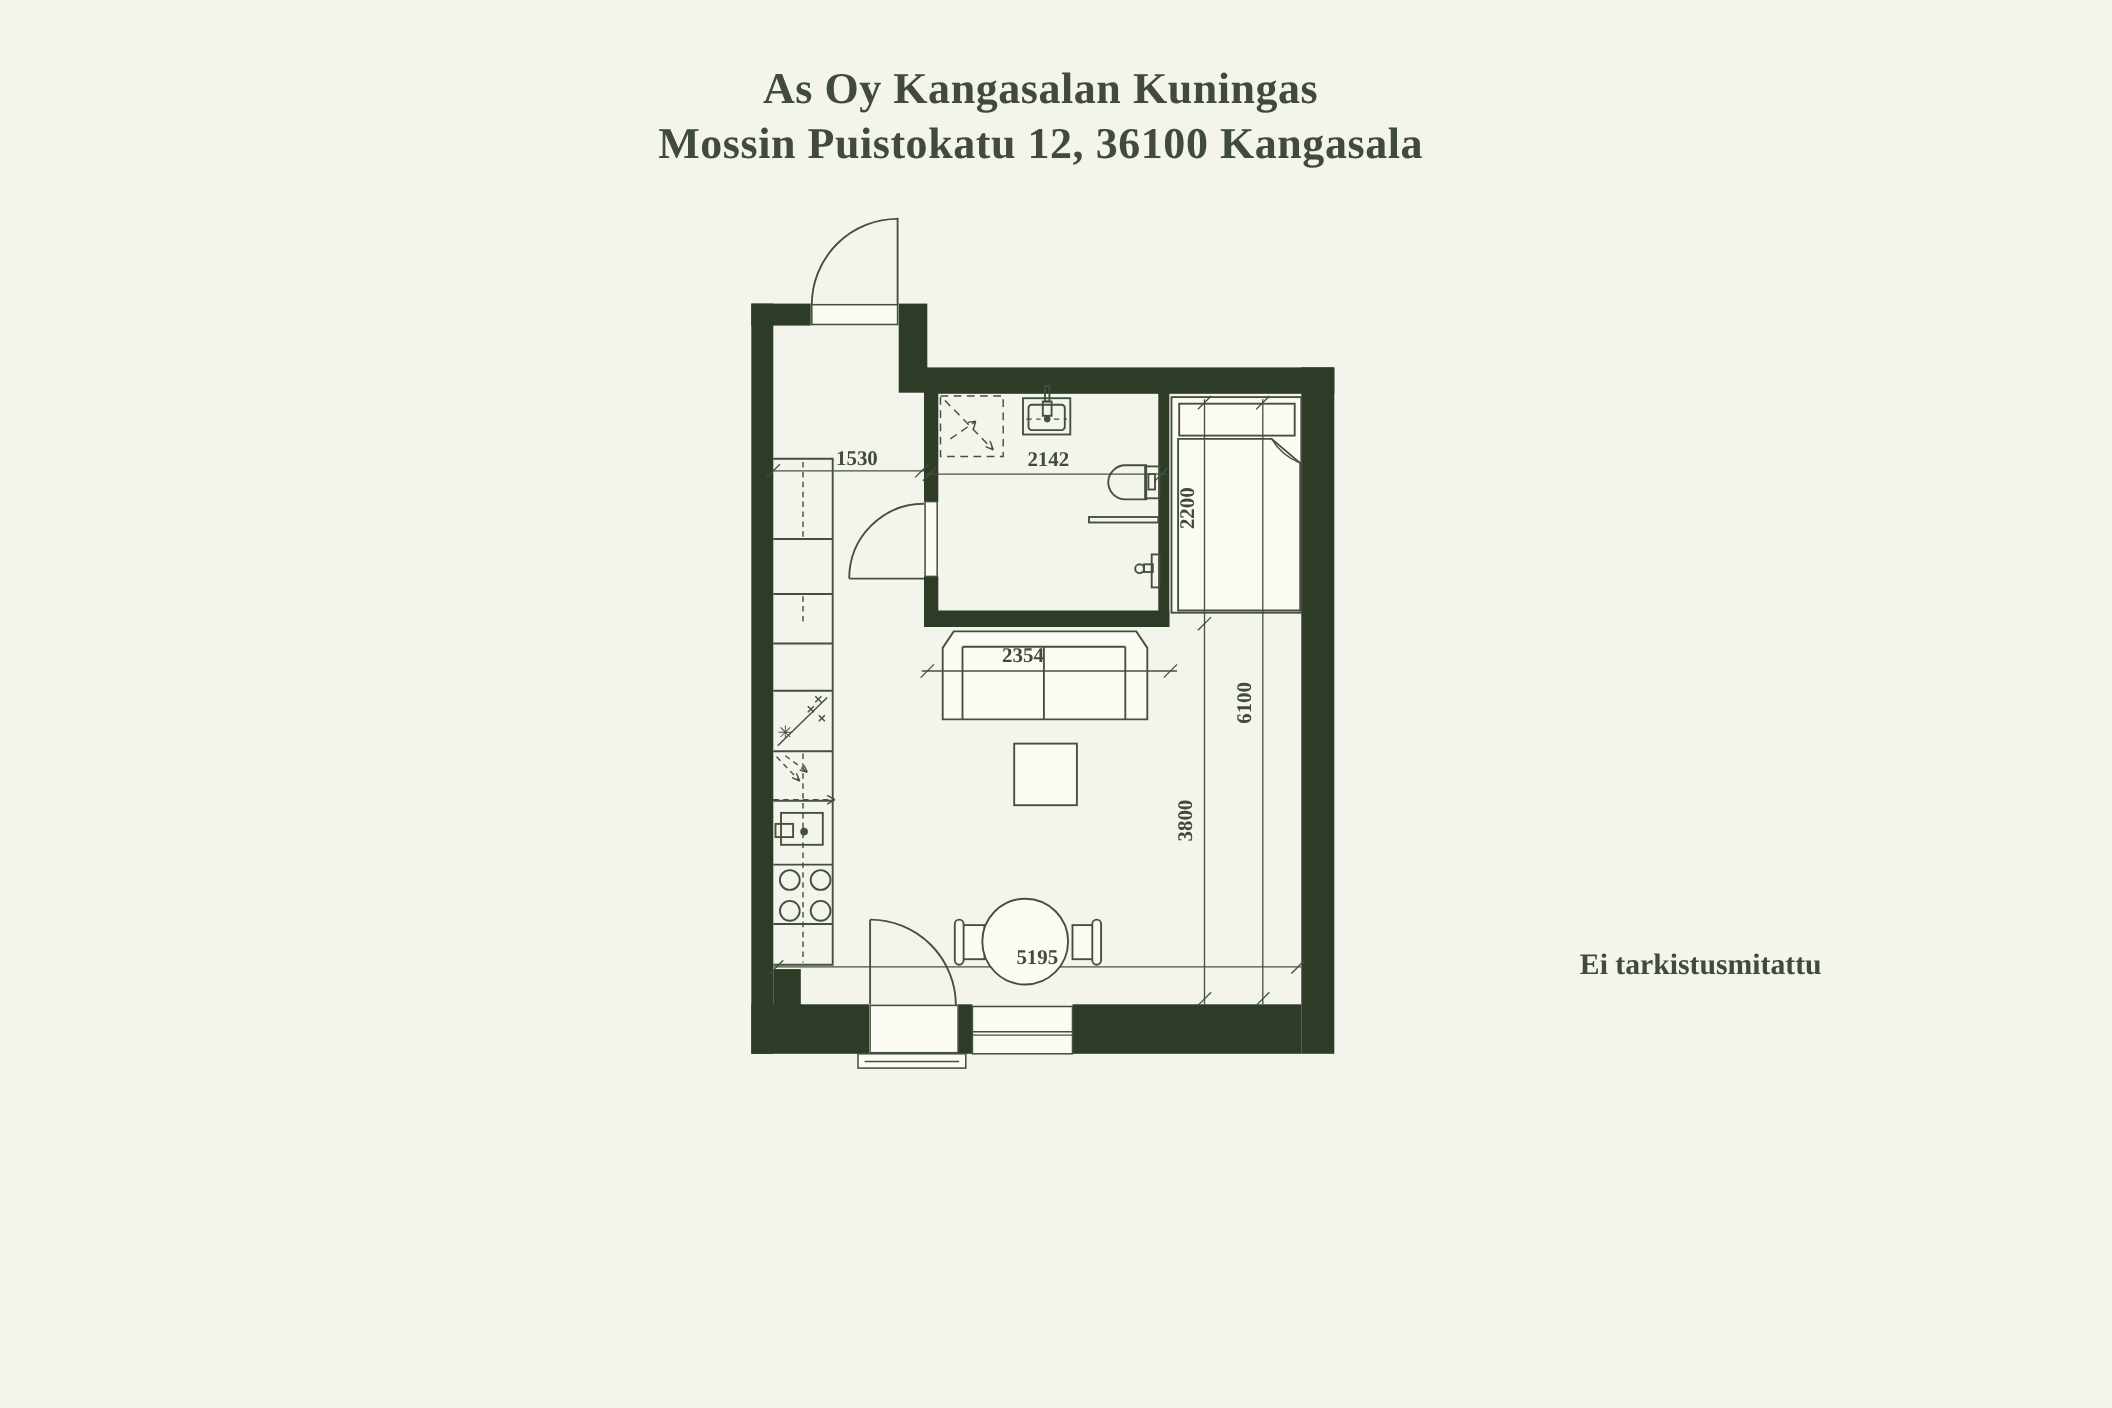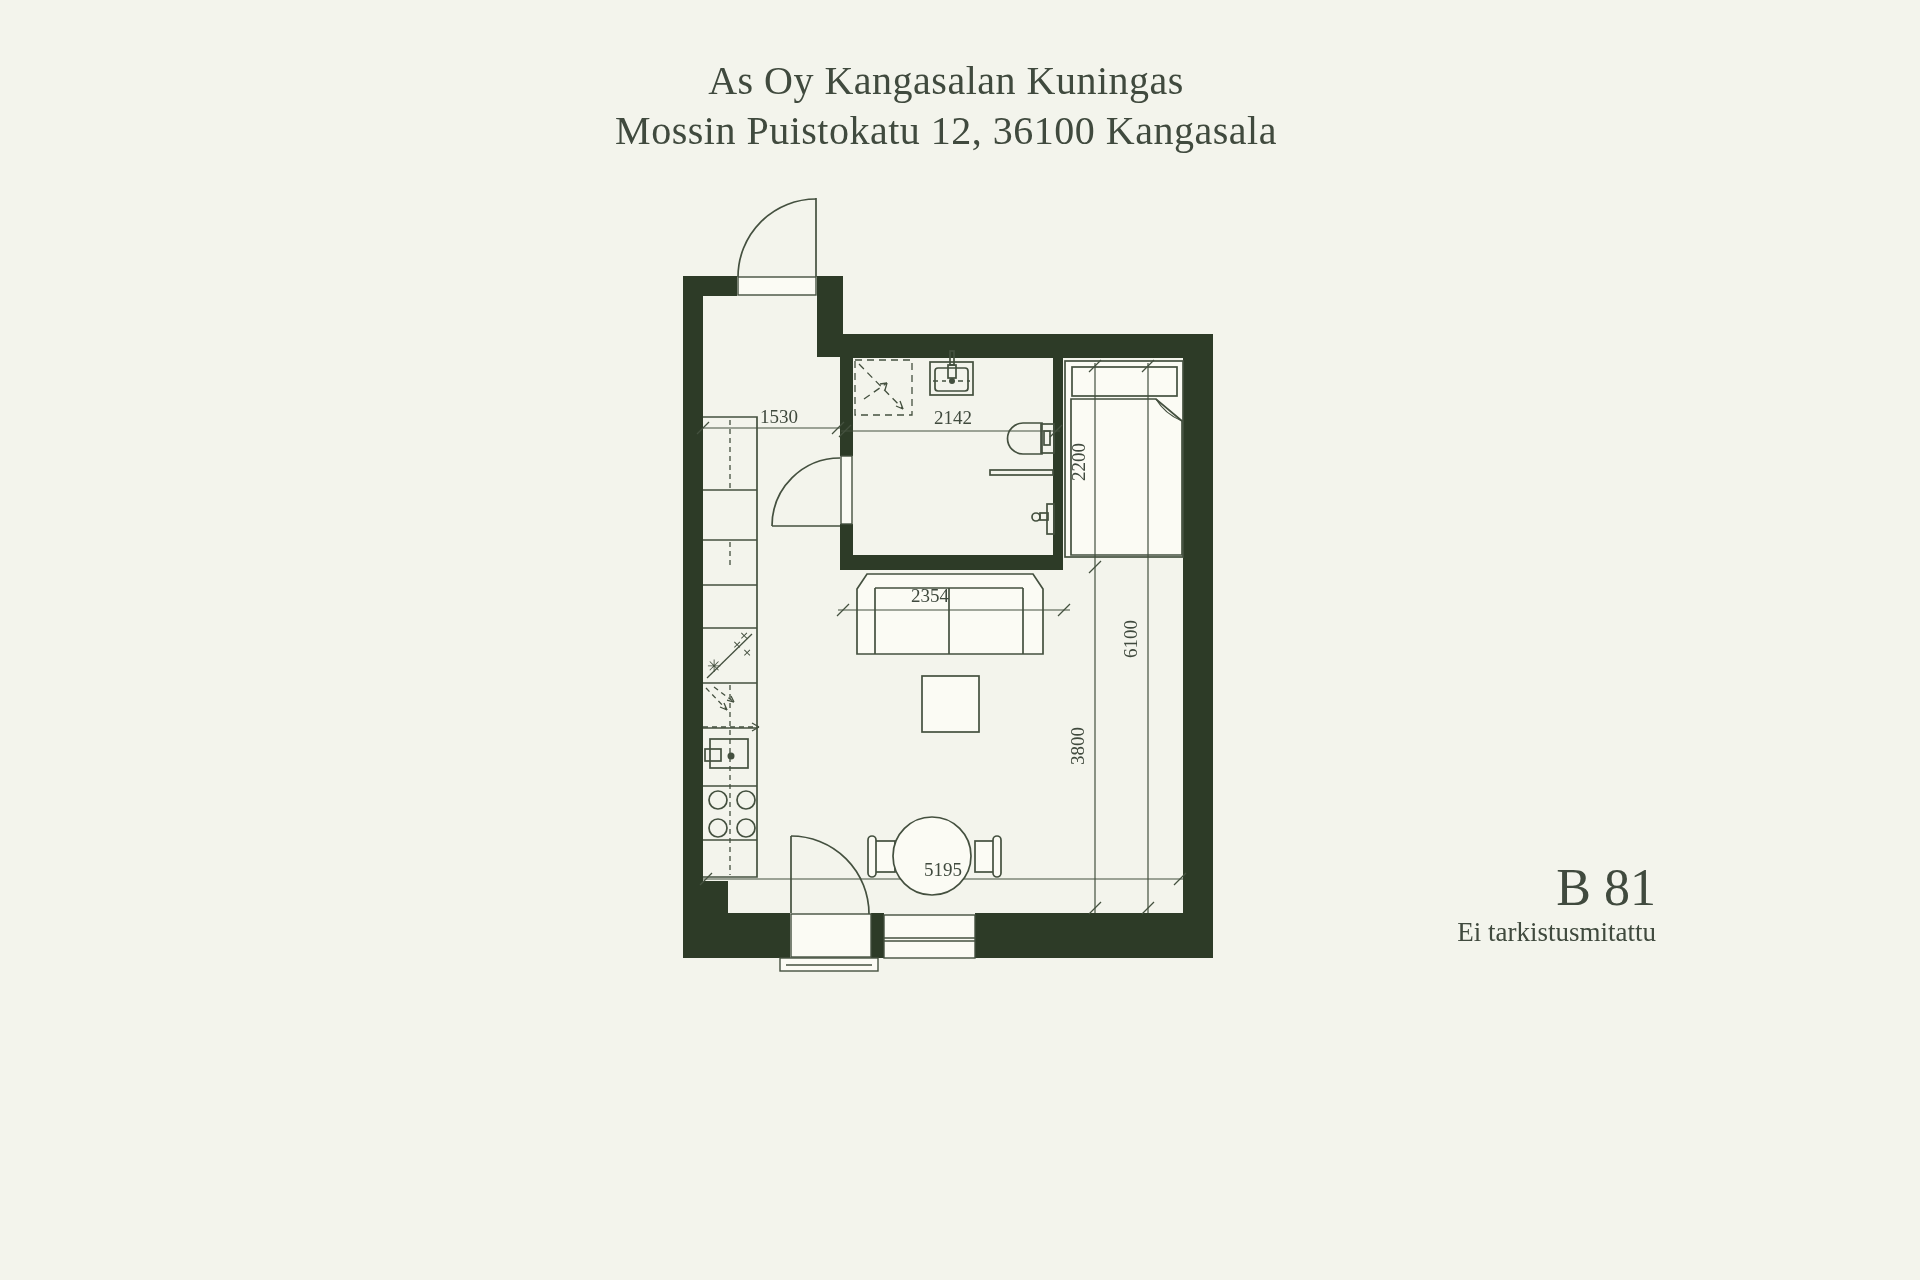--- a/index.html
+++ b/index.html
@@ -2,21 +2,21 @@
 <html style="--background: #f3f4ec; --wall: #2d3b27; --line: #44503f; --text: #404a3e; --furniture: #fbfbf4;"><head>
 <meta charset="utf-8">
 <style>
   :root {
     --background:#f3f4ec; --wall:#2d3b27; --line:#44503f; --text:#404a3e; --furniture:#fbfbf4;
   }
   * { margin:0; padding:0; box-sizing:border-box; }
   body { background:#e8e8e2; font-family:"Liberation Serif","DejaVu Serif",serif; }
   .canvas {
     position:relative; width:1920px; height:1280px;
-    background:var(--background); overflow:hidden;
+    background:var(--background); overflow:hidden;font-weight:bold;
   }
   .plan-svg { position:absolute; left:0; top:0; width:1920px; height:1280px; }
 
   .header {
     position:absolute; left:346px; top:56px; width:1200px;
     text-align:center; color:var(--text);
     font-size:40px; line-height:50px; letter-spacing:0.5px;
   }
   .unit-info {
     position:absolute; right:264px; top:860px; text-align:right; color:var(--text);
@@ -219,17 +219,16 @@
       <text class="dimtext" x="953" y="424" text-anchor="middle">2142</text>
       <text class="dimtext" x="930" y="602" text-anchor="middle">2354</text>
       <text class="dimtext" x="943" y="876" text-anchor="middle">5195</text>
       <text class="dimtext" x="1085" y="462" text-anchor="middle" transform="rotate(-90 1085 462)">2200</text>
       <text class="dimtext" x="1084" y="746" text-anchor="middle" transform="rotate(-90 1084 746)">3800</text>
       <text class="dimtext" x="1137" y="639" text-anchor="middle" transform="rotate(-90 1137 639)">6100</text>
     </g>
   </svg>
 
   <div class="unit-info">
-    <div class="unit-id">B 81</div>
     <div class="unit-note">Ei tarkistusmitattu</div>
   </div>
 
 </div>
 
 </body></html>

